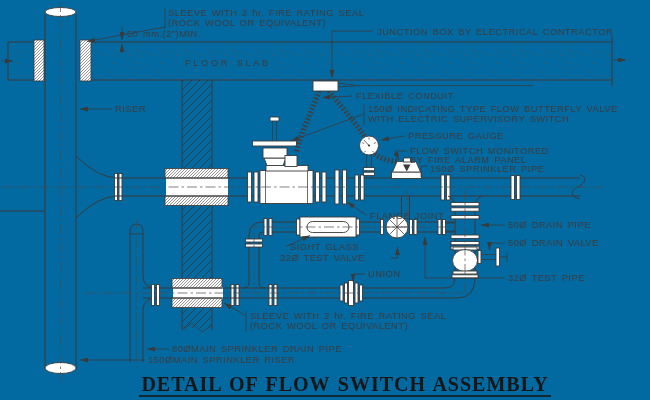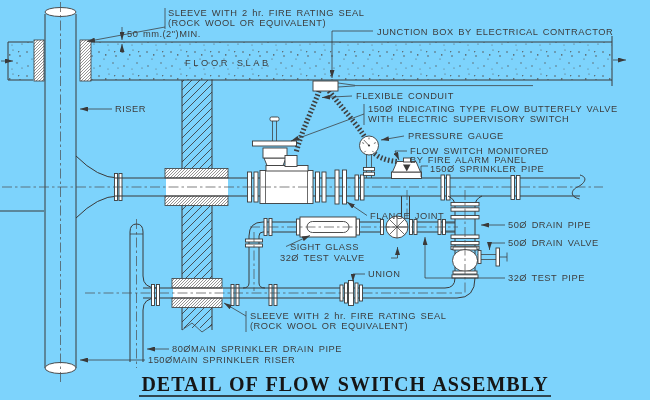--- a/index.html
+++ b/index.html
@@ -1,16 +1,16 @@
 <!DOCTYPE html>
 <html><head>
 <meta charset="utf-8">
 <style>
   html,body{margin:0;padding:0;background:#fff;}
-  #stage{width:650px;height:400px;background:#7dd3fc;position:relative;overflow:hidden;}
+  #stage{width:650px;height:400px;background:#0369a1;position:relative;overflow:hidden;}
   .ln{stroke:#3a3a3a;stroke-width:1;fill:none;stroke-linecap:butt;}
   .thin{stroke-width:.75;}
   .fit{fill:#fff;stroke:#3a3a3a;stroke-width:.9;}
   .cl{stroke:#4a4a4a;stroke-width:.7;fill:none;stroke-dasharray:10 3 2.5 3;}
   .ldr{stroke:#3a3a3a;stroke-width:.75;fill:none;}
   .coil{stroke:#3f3f3f;stroke-width:5.2;fill:none;stroke-dasharray:1.6 2.1;}
   text{font-family:"Liberation Sans",sans-serif;font-size:9.3px;fill:#3d3d3d;letter-spacing:.5px;word-spacing:1.5px;}
   .sp{letter-spacing:2.6px;}
   .title{font-family:"Liberation Serif",serif;font-weight:bold;font-size:20px;fill:#161616;letter-spacing:1px;}
 </style>

